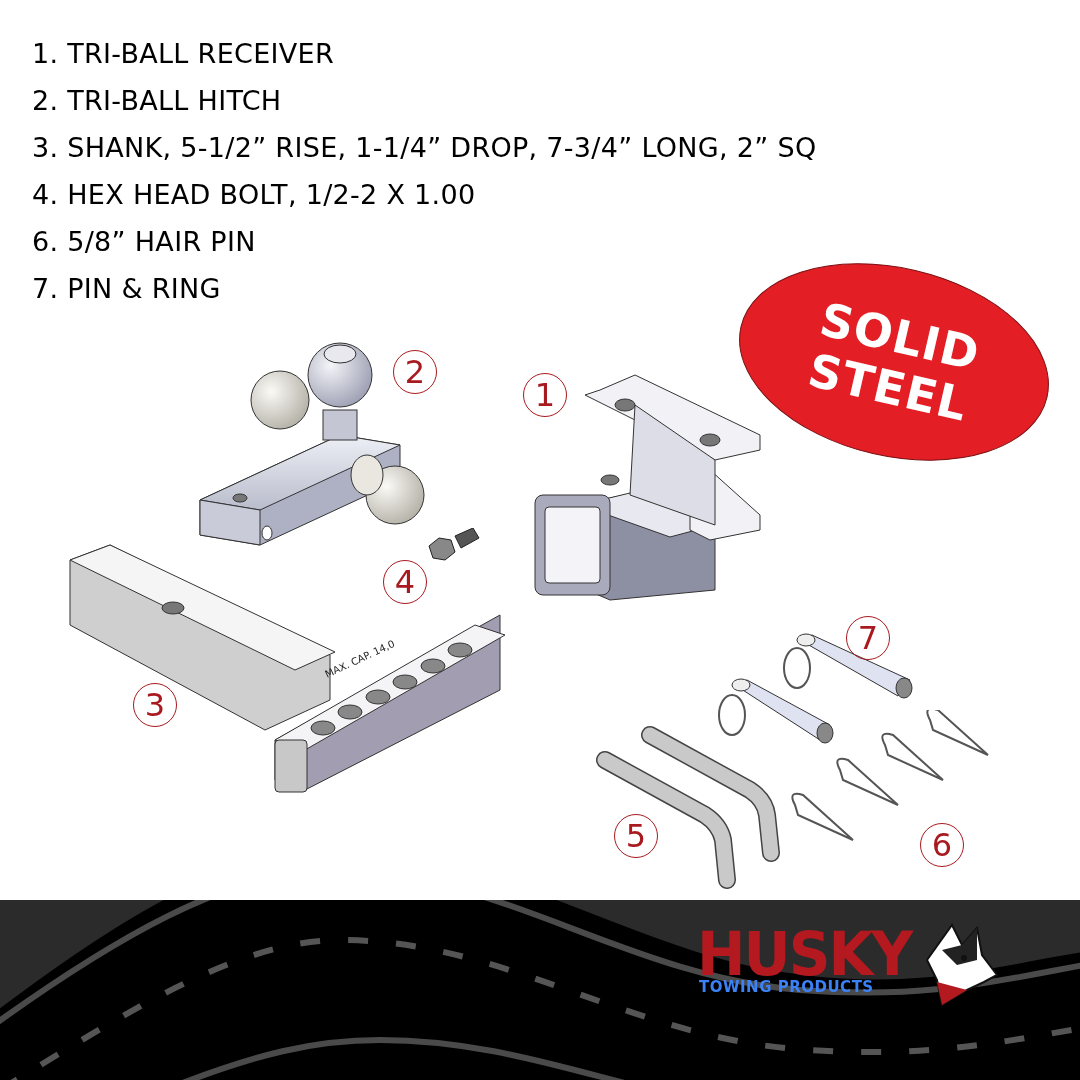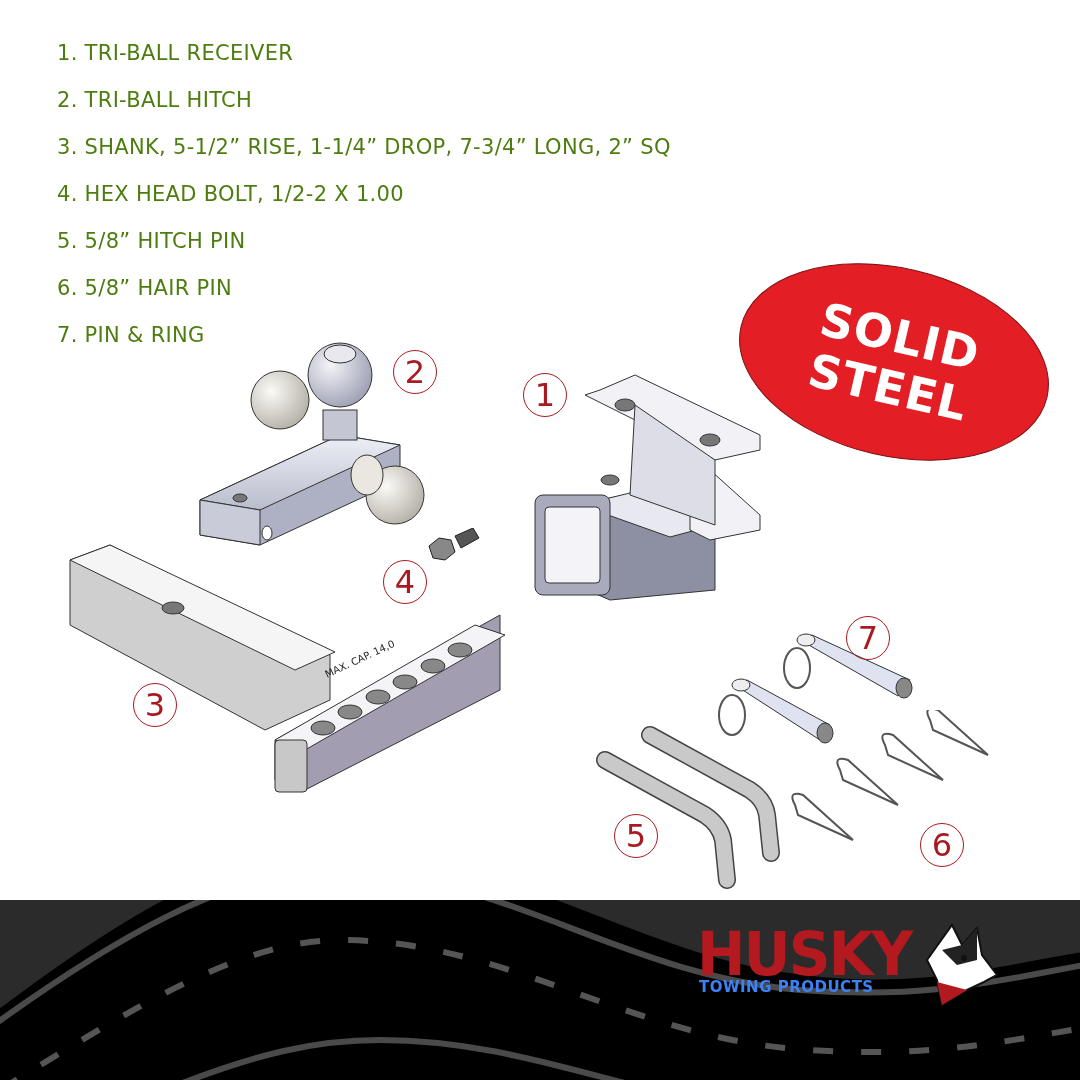--- a/index.html
+++ b/index.html
@@ -1,39 +1,38 @@
 <!DOCTYPE html>
 <html><head>
 <meta charset="utf-8">
 <style>
   html, body { margin: 0; padding: 0; }
   body { width: 1080px; height: 1080px; position: relative; overflow: hidden; background: #ffffff; font-family: "Liberation Sans", sans-serif; }
   .parts-list { position: absolute; left: 32px; top: 30px; margin: 0; padding: 0; list-style: none; }
-  .parts-list li { font-family: "DejaVu Sans", sans-serif; font-size: 21px; color: #4d7c0f; line-height: 47px; letter-spacing: 0.3px; white-space: nowrap; margin-left: 25px; }
+  .parts-list li { font-family: "DejaVu Sans", sans-serif; font-size: 27px; color: #000000; line-height: 47px; letter-spacing: 0.3px; white-space: nowrap; }
   .badge { position: absolute; left: 735px; top: 262px; width: 318px; height: 200px; }
   .badge svg { position: absolute; left: 0; top: 0; }
   .badge-text { position: absolute; left: 0; top: 0; width: 318px; height: 200px; display: flex; flex-direction: column; align-items: center; justify-content: center; transform: rotate(13deg); color: #fff; font-family: "DejaVu Sans", sans-serif; font-weight: bold; font-size: 46px; line-height: 52px; letter-spacing: 1px; }
   .callout { position: absolute; width: 44px; height: 44px; border: 1.6px solid #a81a1f; border-radius: 50%; color: #a81a1f; font-family: "DejaVu Sans", sans-serif; font-size: 32px; display: flex; align-items: center; justify-content: center; box-sizing: border-box; }
   .part { position: absolute; }
   .footer { position: absolute; left: 0; top: 900px; width: 1080px; height: 180px; background: #2b2b2b; overflow: hidden; }
   .footer svg.road { position: absolute; left: 0; top: 0; }
   .logo { position: absolute; left: 697px; top: 20px; width: 310px; height: 90px; }
   .logo-word { position: absolute; left: 0; top: 0; font-family: "DejaVu Sans", sans-serif; font-weight: bold; font-size: 58px; color: #b3191f; letter-spacing: -2px; transform: scaleY(1.05); transform-origin: top left; line-height: 64px; }
   .logo-sub { position: absolute; left: 2px; top: 58px; font-family: "DejaVu Sans", sans-serif; font-weight: bold; font-size: 15px; color: #3b82f6; letter-spacing: 0.5px; }
   .logo-dog { position: absolute; left: 225px; top: 0; }
 </style>
 </head>
 <body>
 
 <ul class="parts-list">
   <li>1. TRI-BALL RECEIVER</li>
   <li>2. TRI-BALL HITCH</li>
   <li>3. SHANK, 5-1/2” RISE, 1-1/4” DROP, 7-3/4” LONG, 2” SQ</li>
   <li>4. HEX HEAD BOLT, 1/2-2 X 1.00</li>
-  <li>5. 5/8” HITCH PIN</li>
   <li>6. 5/8” HAIR PIN</li>
   <li>7. PIN &amp; RING</li>
 </ul>
 
 <div class="badge">
   <svg width="318" height="200">
     <ellipse cx="159" cy="100" rx="157" ry="94" transform="rotate(13 159 100)" fill="#e31e24" stroke="#7a1013" stroke-width="1"></ellipse>
   </svg>
   <div class="badge-text">
     <span>SOLID</span>

